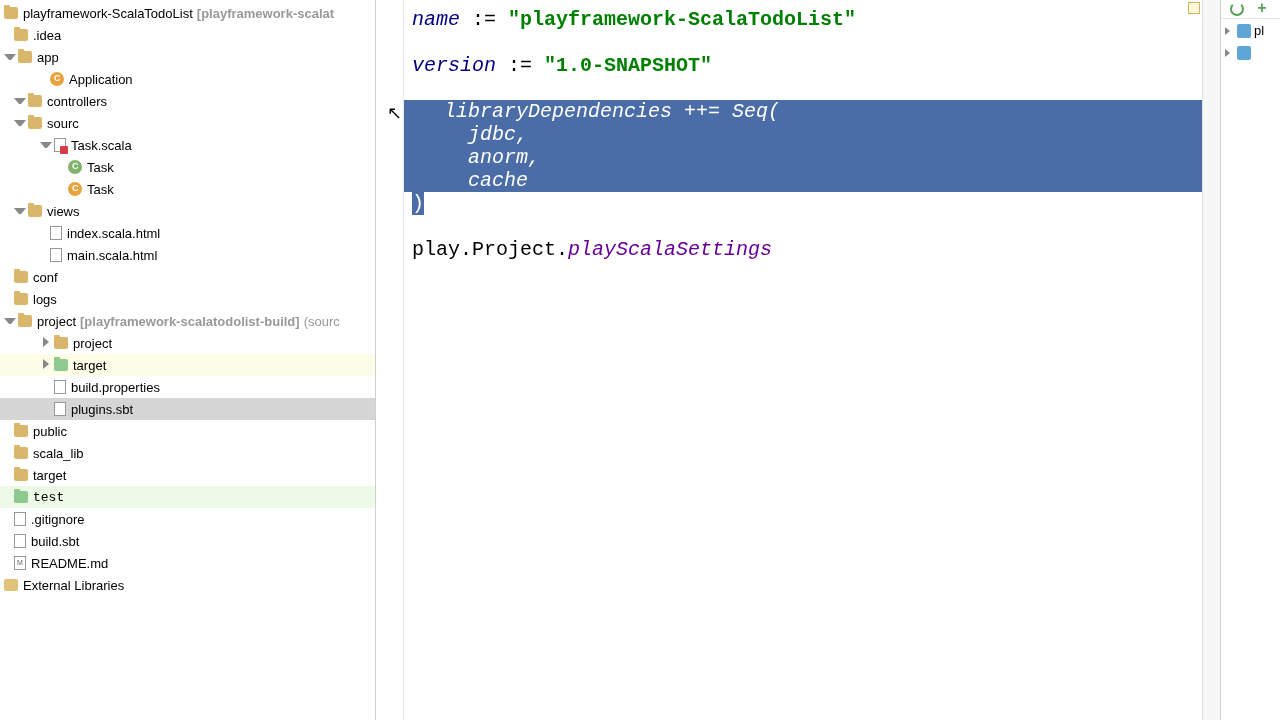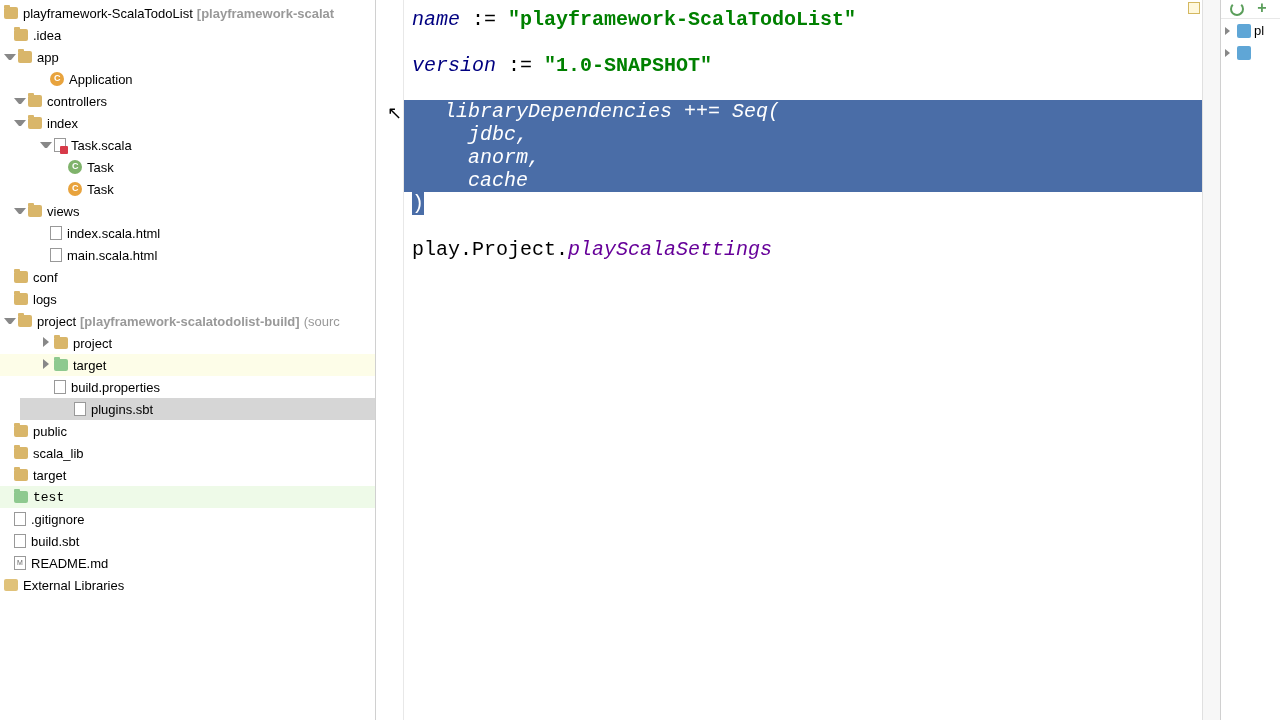--- a/index.html
+++ b/index.html
@@ -1,20 +1,20 @@
 <!DOCTYPE html>
 <html><head>
 <meta charset="utf-8">
 <style>
 * { margin: 0; padding: 0; box-sizing: border-box; }
 body { font-family: sans-serif; font-size: 13px; background: #fff; height: 720px; width: 1280px; overflow: hidden; display: flex; }
 .sidebar { width: 376px; border-right: 1px solid #d0d0d0; background: #fff; overflow: hidden; }
 .tree { padding-top: 2px; }
 .tree-row { display: flex; align-items: center; height: 22px; white-space: nowrap; cursor: pointer; }
-.tree-row.selected { background: #d6d6d6; margin-left: 20px; }
+.tree-row.selected { background: #d6d6d6; }
 .tree-row.highlight-yellow { background: #fdfde8; }
 .tree-row.highlight-green { background: #eefae8; font-family: Liberation Mono, monospace; }
 .arrow { width: 12px; height: 12px; display: inline-block; margin-right: 2px; }
 .arrow.expanded::before { content: ""; display: block; border-left: 5px solid transparent; border-right: 5px solid transparent; border-top: 6px solid #888; margin-top: 3px; }
 .arrow.collapsed::before { content: ""; display: block; border-top: 5px solid transparent; border-bottom: 5px solid transparent; border-left: 6px solid #888; margin-left: 3px; }
 .folder-icon { width: 14px; height: 12px; background: #d9b66a; border-radius: 2px; display: inline-block; margin-right: 5px; position: relative; }
 .folder-icon::before { content: ""; position: absolute; top: -2px; left: 0; width: 6px; height: 3px; background: #d9b66a; border-radius: 1px 1px 0 0; }
 .folder-icon.green { background: #8ec98f; }
 .folder-icon.green::before { background: #8ec98f; }
 .file-icon { width: 12px; height: 14px; background: #fff; border: 1px solid #999; display: inline-block; margin-right: 5px; position: relative; }
@@ -81,21 +81,21 @@
       <span class="label">Application</span>
     </div>
     <div class="tree-row ind1">
       <span class="arrow expanded"></span>
       <span class="folder-icon"></span>
       <span class="label">controllers</span>
     </div>
     <div class="tree-row ind1">
       <span class="arrow expanded"></span>
       <span class="folder-icon"></span>
-      <span class="label">index</span>
+      <span class="label">sourc</span>
     </div>
     <div class="tree-row ind2">
       <span class="arrow expanded"></span>
       <span class="file-icon scala"></span>
       <span class="label">Task.scala</span>
     </div>
     <div class="tree-row ind4">
       <span class="class-icon"></span>
       <span class="label">Task</span>
     </div>

